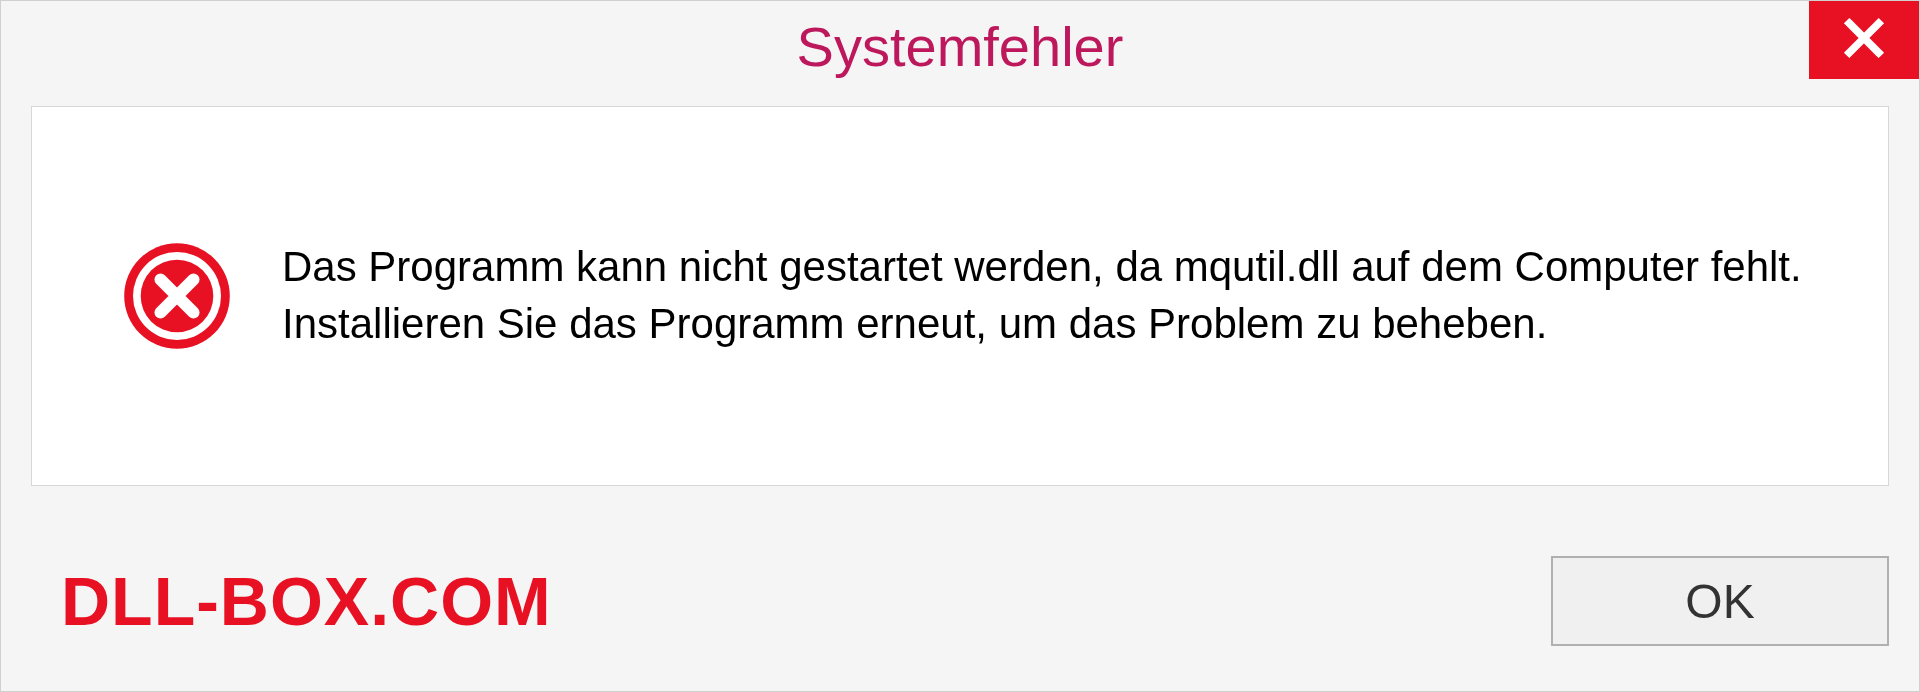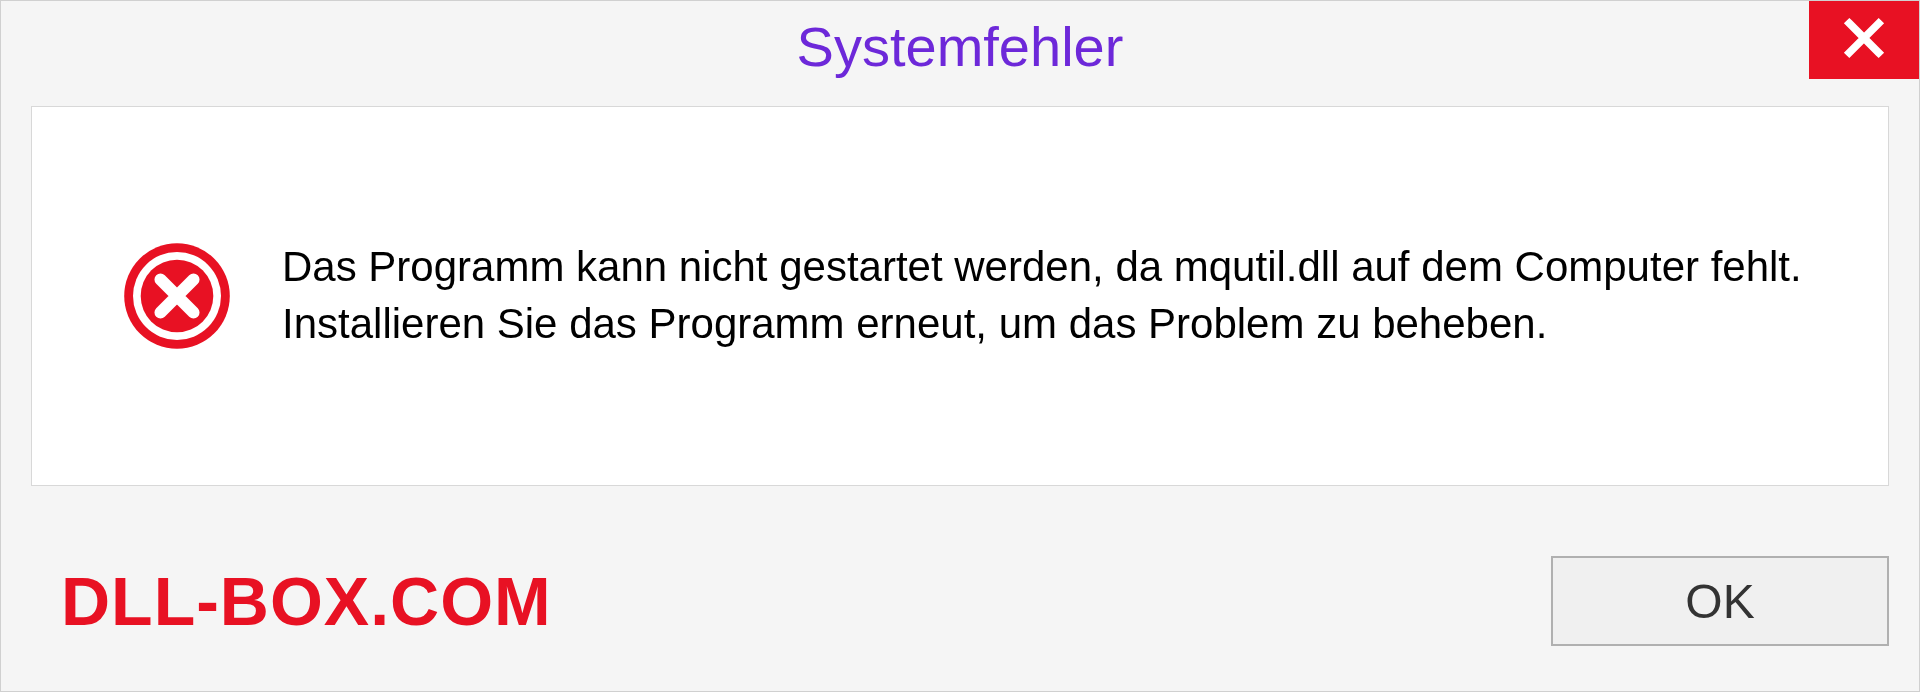--- a/index.html
+++ b/index.html
@@ -26,21 +26,21 @@
     .title-bar {
       position: relative;
       height: 90px;
       display: flex;
       align-items: center;
       justify-content: center;
     }
     .dialog-title {
       font-size: 56px;
       font-weight: 400;
-      color: #6d28d9;
+      color: #be185d;
       text-align: center;
     }
     .close-button {
       position: absolute;
       top: 0;
       right: 0;
       width: 110px;
       height: 78px;
       background: #e81123;
       display: flex;

